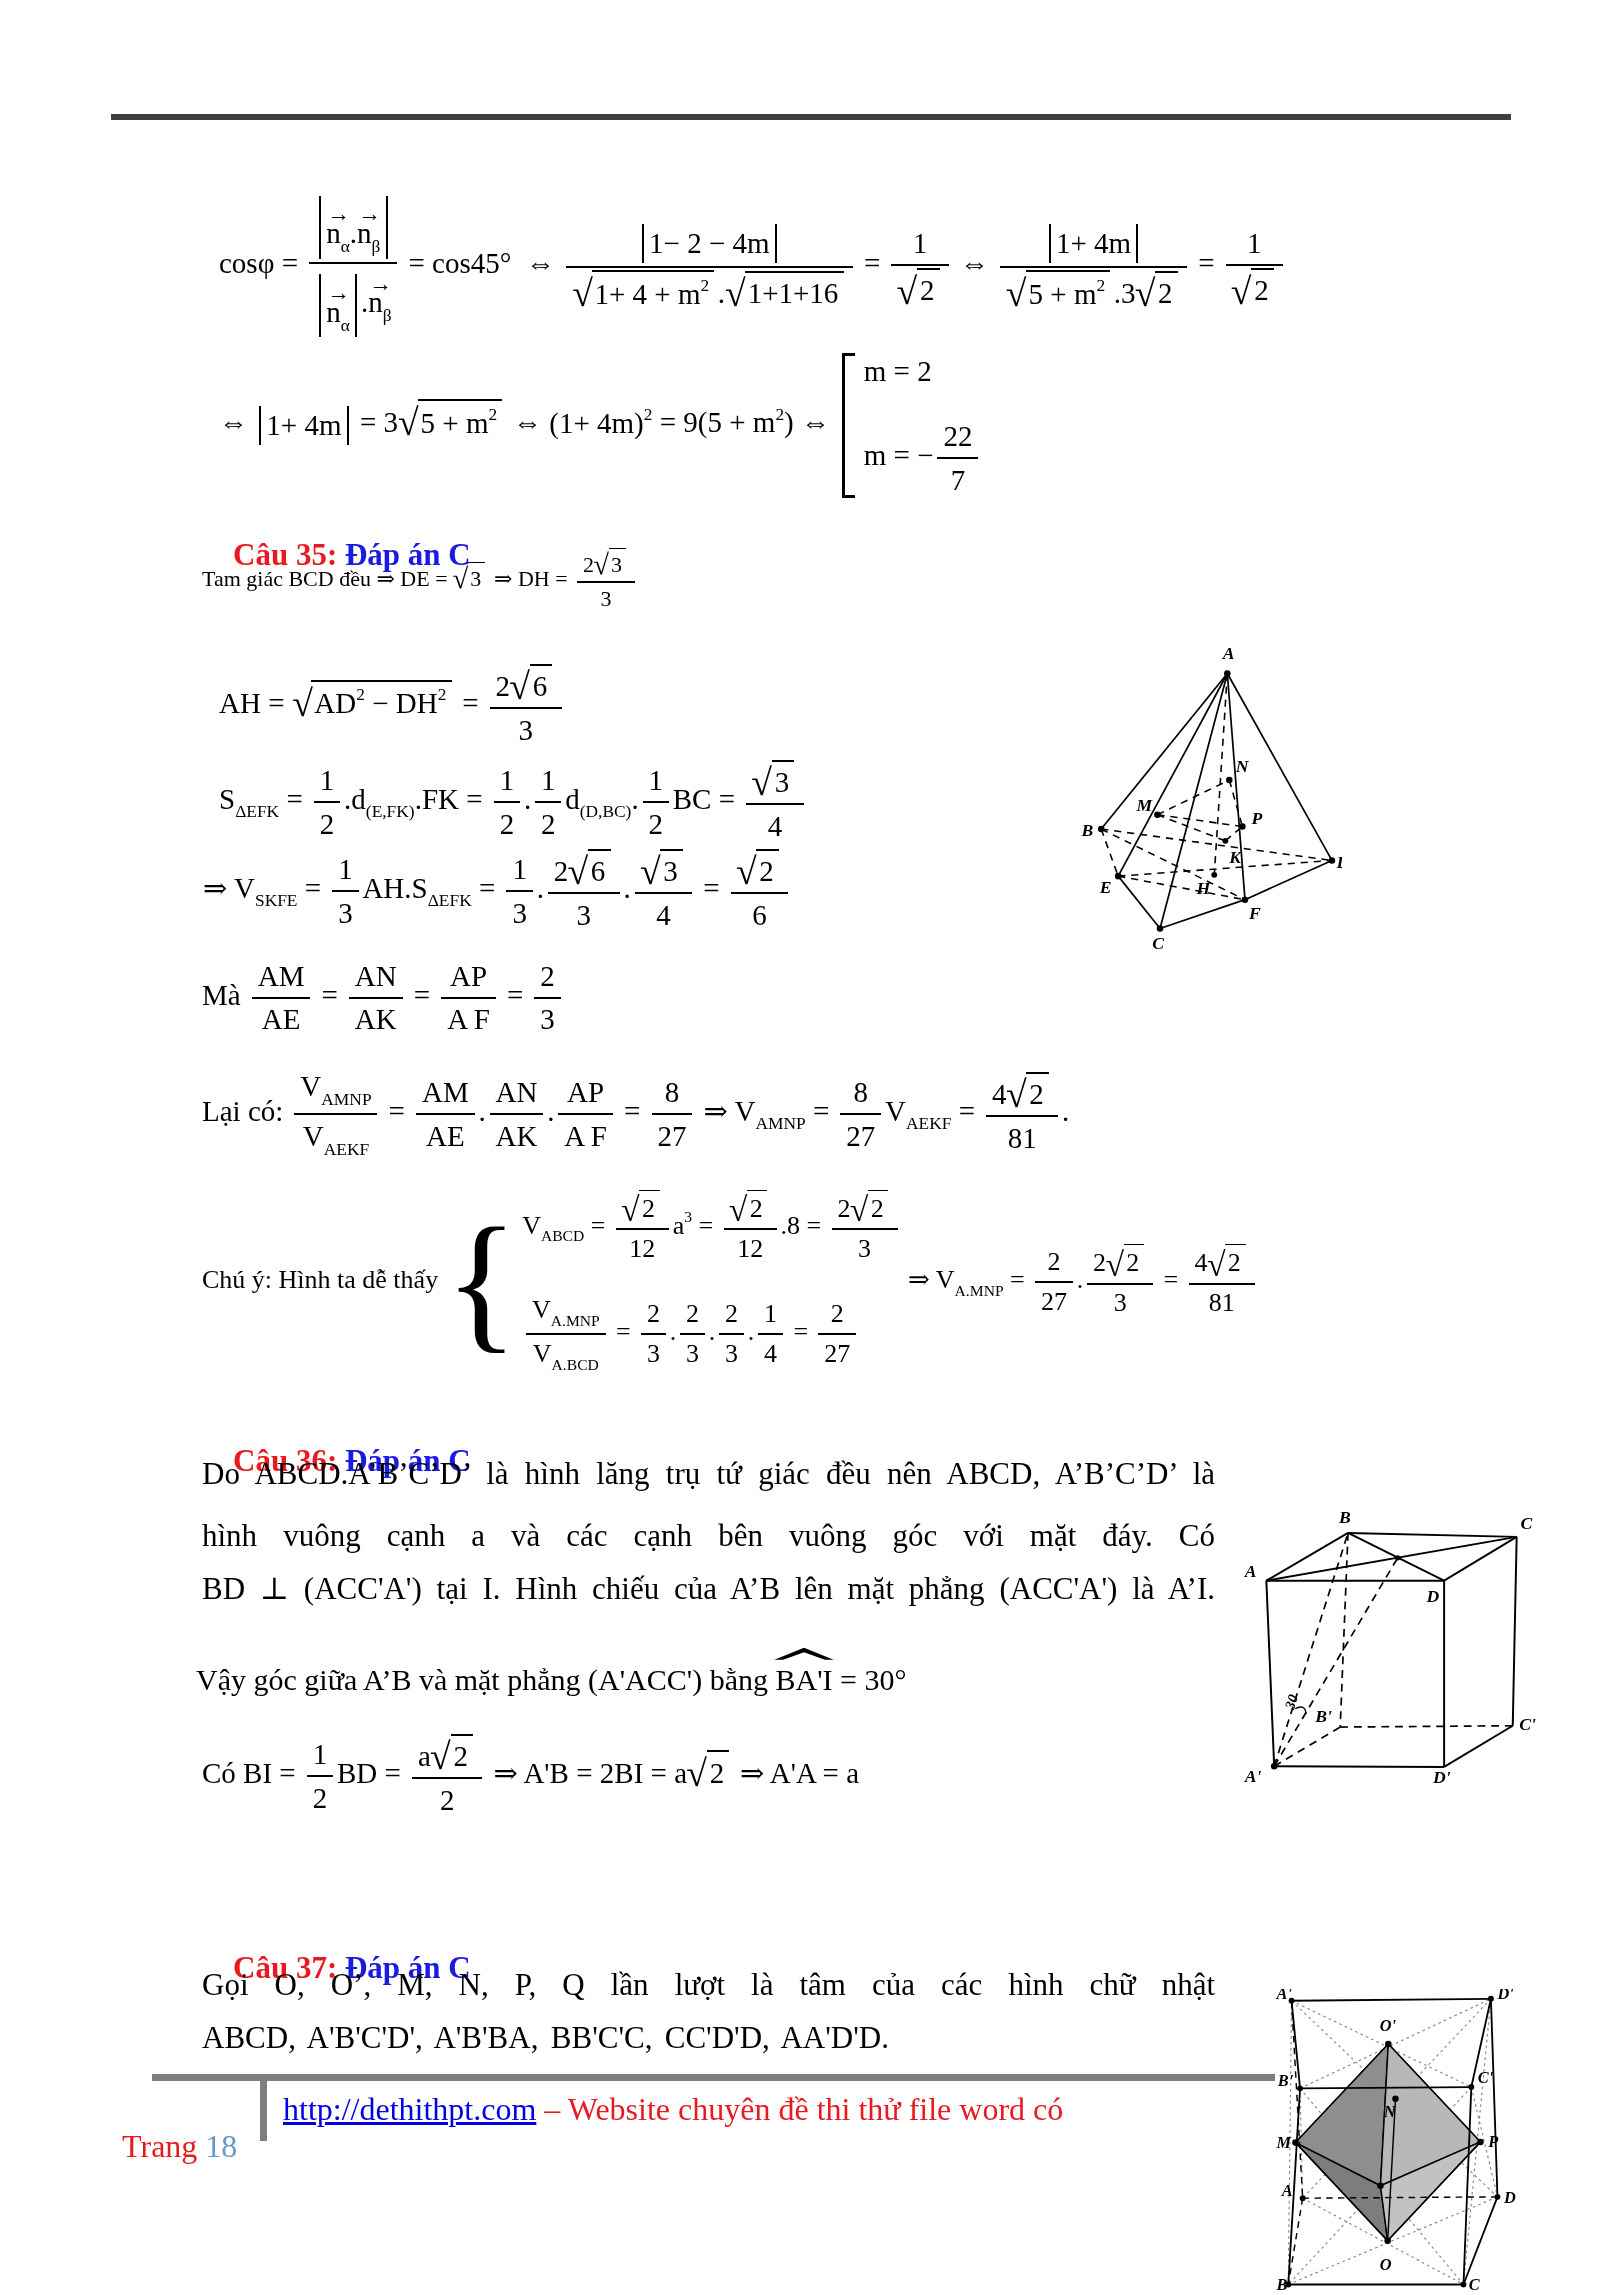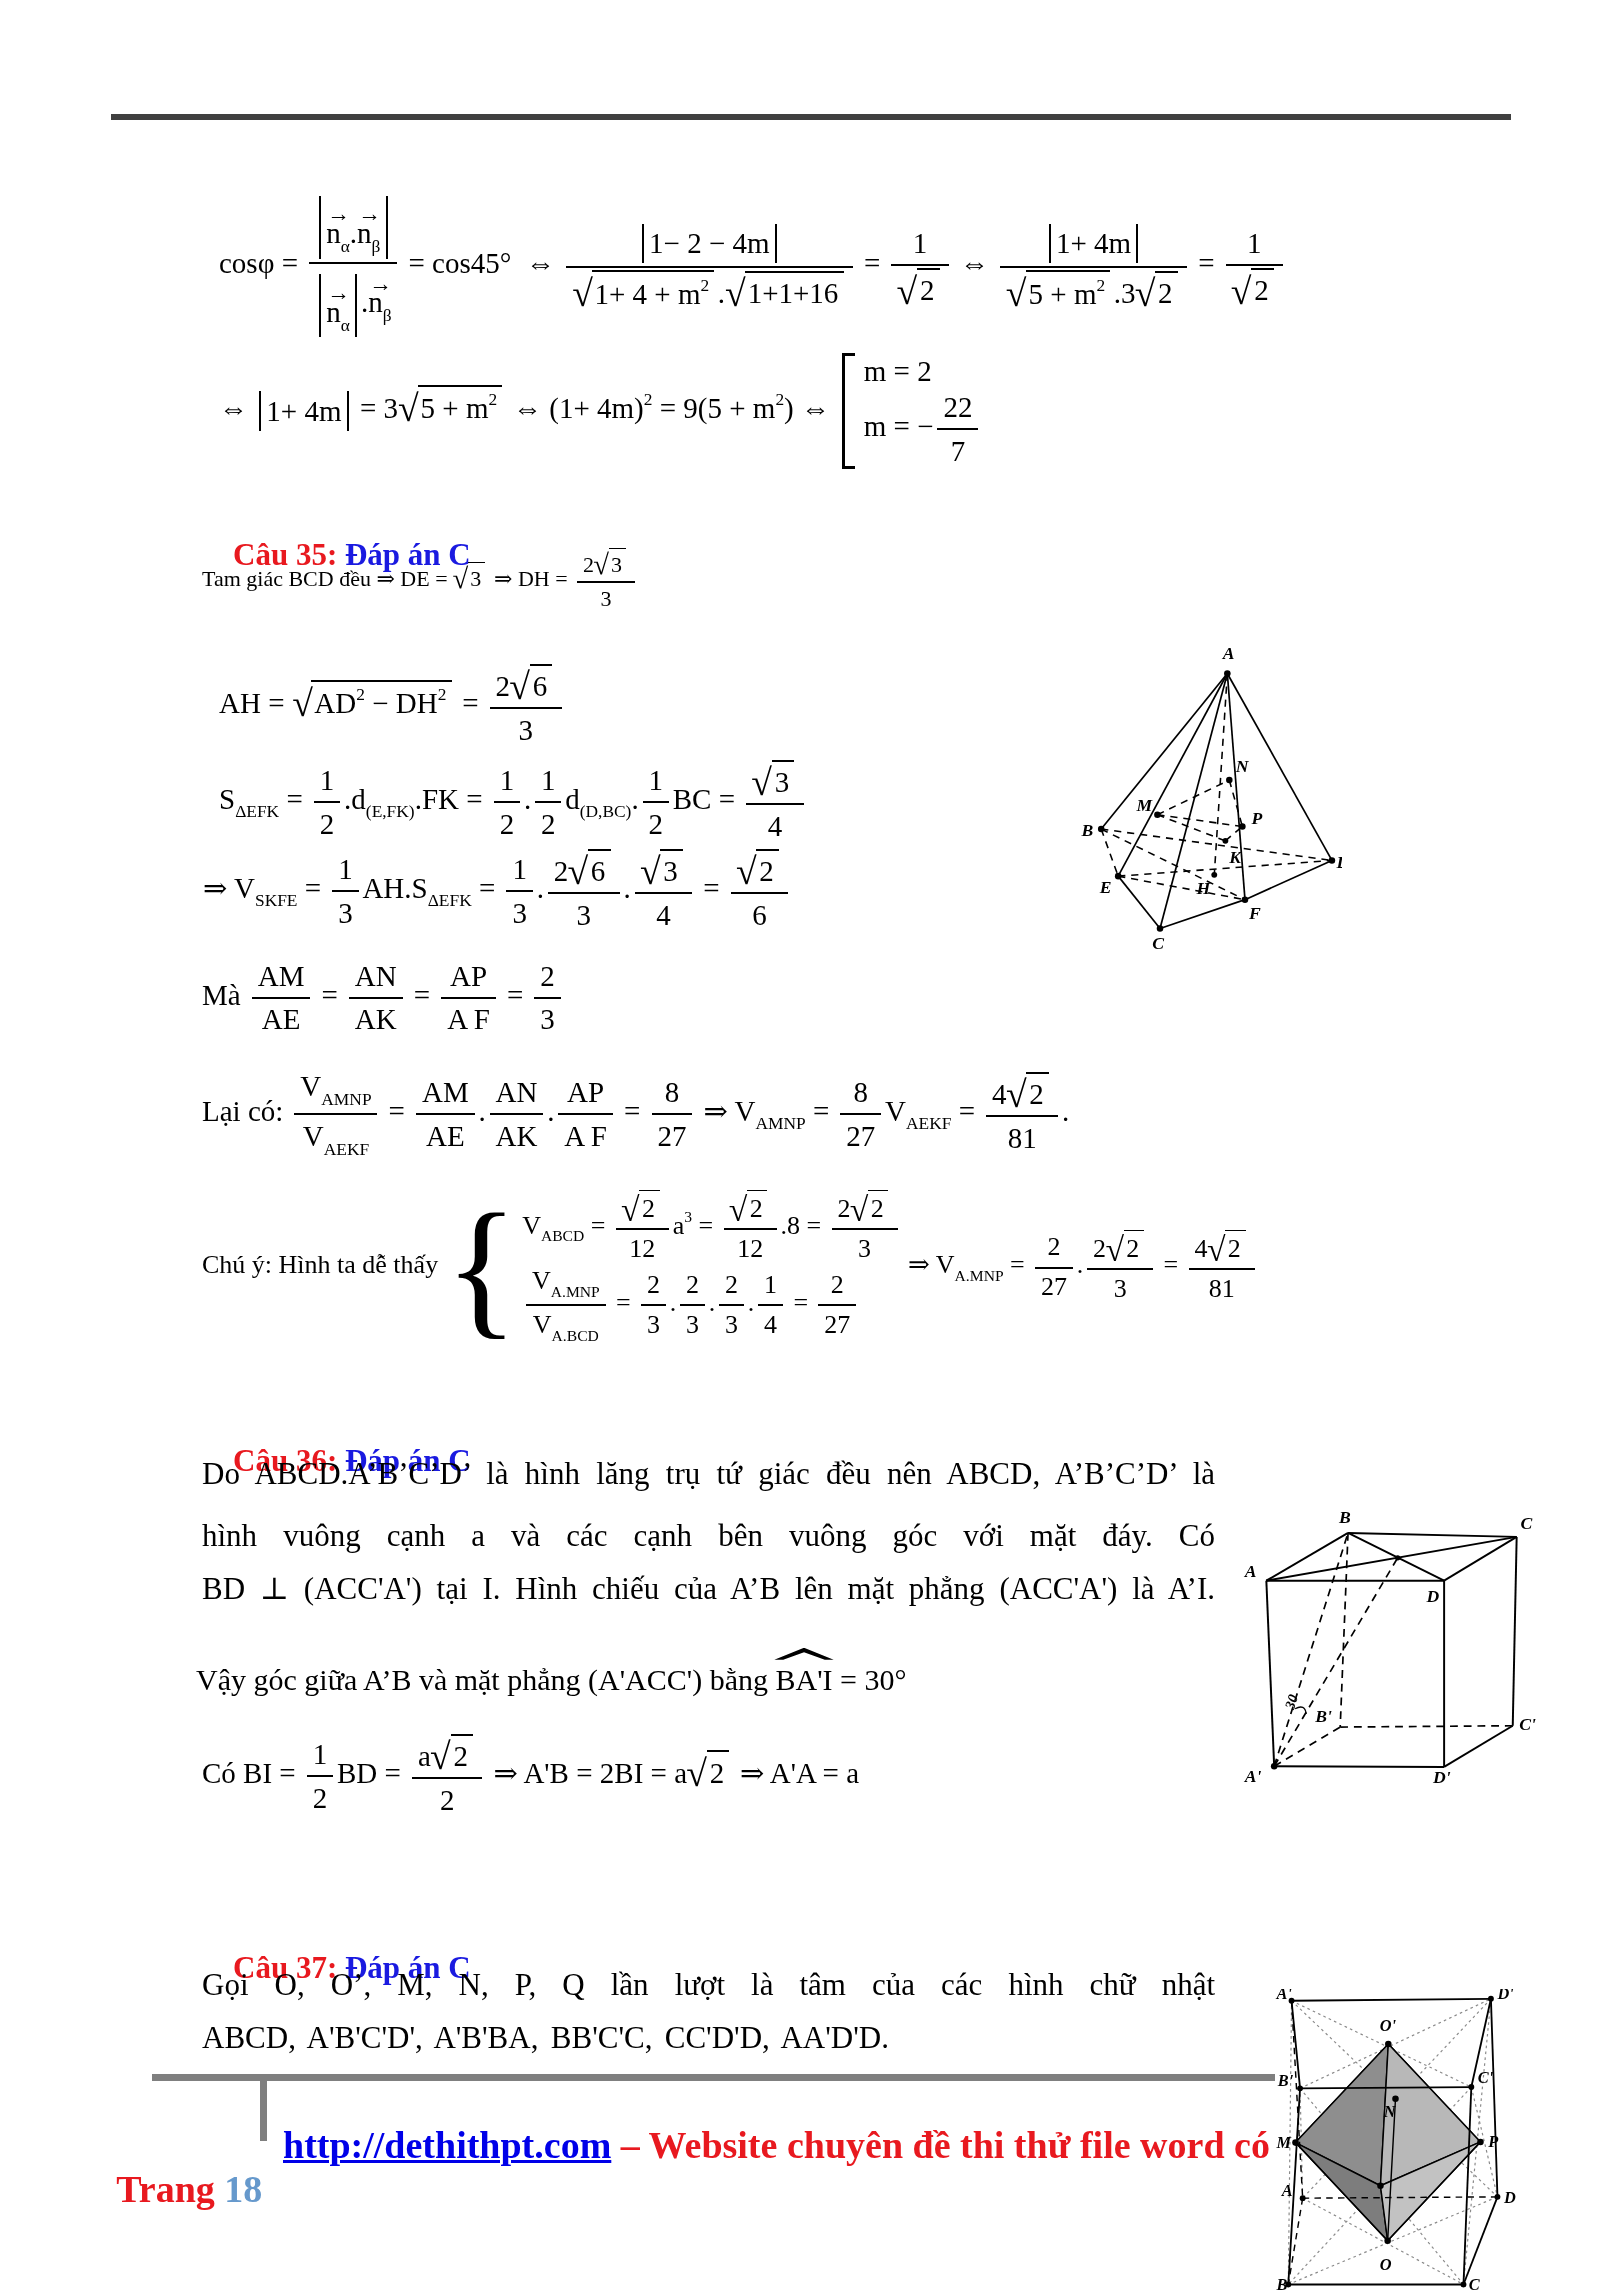--- a/index.html
+++ b/index.html
@@ -21,34 +21,34 @@
         padding:0.05em 0.18em;margin:0 3.9px;vertical-align:middle;}
   .msub{font-size:0.6em;vertical-align:-0.5em;white-space:pre;}
   .msup{font-size:0.6em;vertical-align:0.72em;white-space:pre;}
   .mvec{display:inline-block;position:relative;margin-top:0.62em;}
   .mvec-ar{position:absolute;left:8%;top:-0.66em;font-size:0.78em;}
   .mhat{display:inline-block;position:relative;margin-top:0.5em;}
   .mhat-mark{position:absolute;left:-2%;right:-2%;top:-0.44em;height:0.4em;background:#000;
              clip-path:polygon(0% 100%,50% 0%,100% 100%,85% 100%,50% 36%,15% 100%);}
   .mcases{display:inline-flex;align-items:center;vertical-align:middle;margin-left:5.2px;}
   .mcases-bar{align-self:stretch;width:9.2px;border:3.3px solid #000;border-right:none;margin-right:9.2px;}
-  .mcol{display:flex;flex-direction:column;align-items:flex-start;gap:0;}
+  .mcol{display:flex;flex-direction:column;align-items:flex-start;gap:29px;}
   .mbrace{display:inline-flex;align-items:center;vertical-align:middle;}
   .mbrace-ch{font-size:5.9em;line-height:1;font-weight:400;margin-right:3.9px;}
   
   .para{position:absolute;left:202px;width:1013px;font-size:31px;line-height:1.2;
         text-align:justify;text-align-last:justify;white-space:normal;}
   .para.noj{text-align:left;text-align-last:left;word-spacing:4.6px;}
   .heading{position:absolute;left:202px;font-size:31px;font-weight:bold;white-space:pre;}
   .heading .hq{color:var(--red,#e8191f);}
   .heading .ha{color:var(--blue,#1a1ae0);}
   
   #footer-bar{background:var(--gray,#7f7f7f);}
   #footer-sep{background:var(--gray,#7f7f7f);}
-  .ftext{position:absolute;font-size:38px;font-weight:bold;white-space:pre;margin-top:32px;}
+  .ftext{position:absolute;font-size:32px;font-weight:normal;white-space:pre;}
   #footer-page .lbl{color:var(--red,#e02020);}
   #footer-page .num{color:var(--pgnum,#6699cc);}
   #footer-link a{color:var(--link,#0000e8);text-decoration:underline;text-decoration-thickness:2.6px;}
   #footer-tail{color:var(--red,#e02020);}
   
   .diagram{position:absolute;}
   .diagram svg{display:block;}
   .dlabel{font-family:"Liberation Serif",serif;font-style:italic;font-weight:bold;}
 </style>
 </head>

